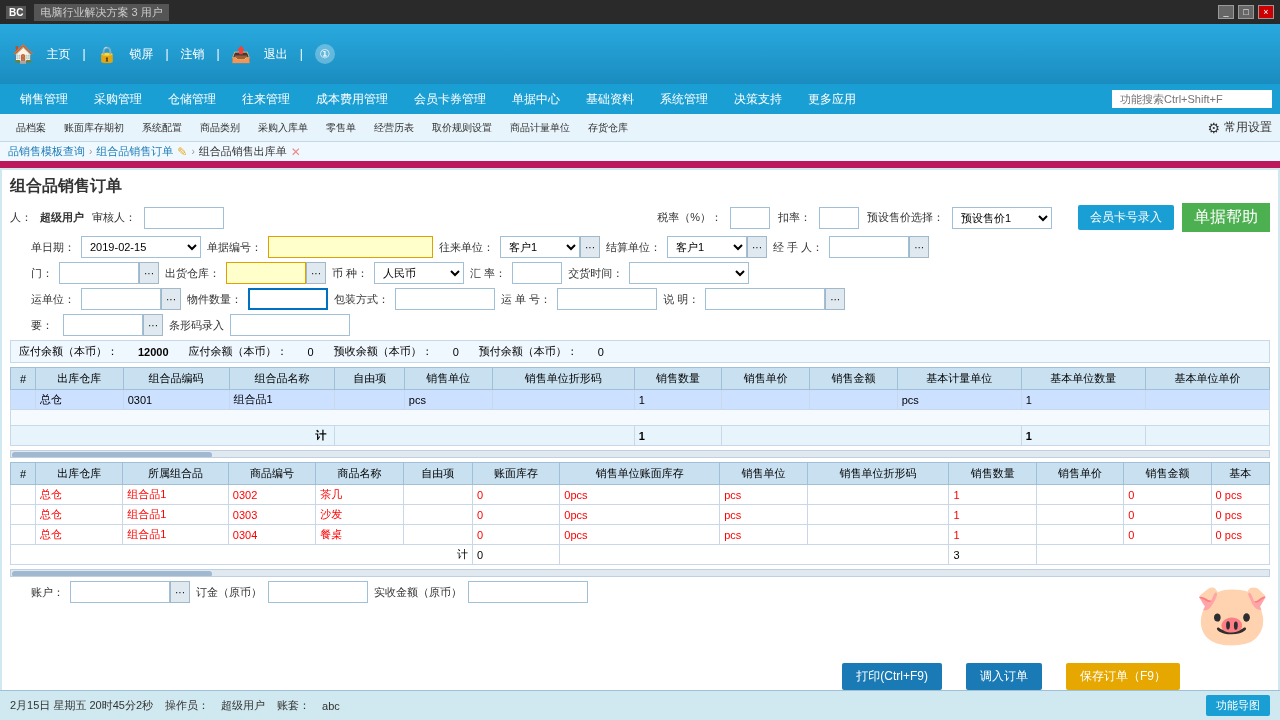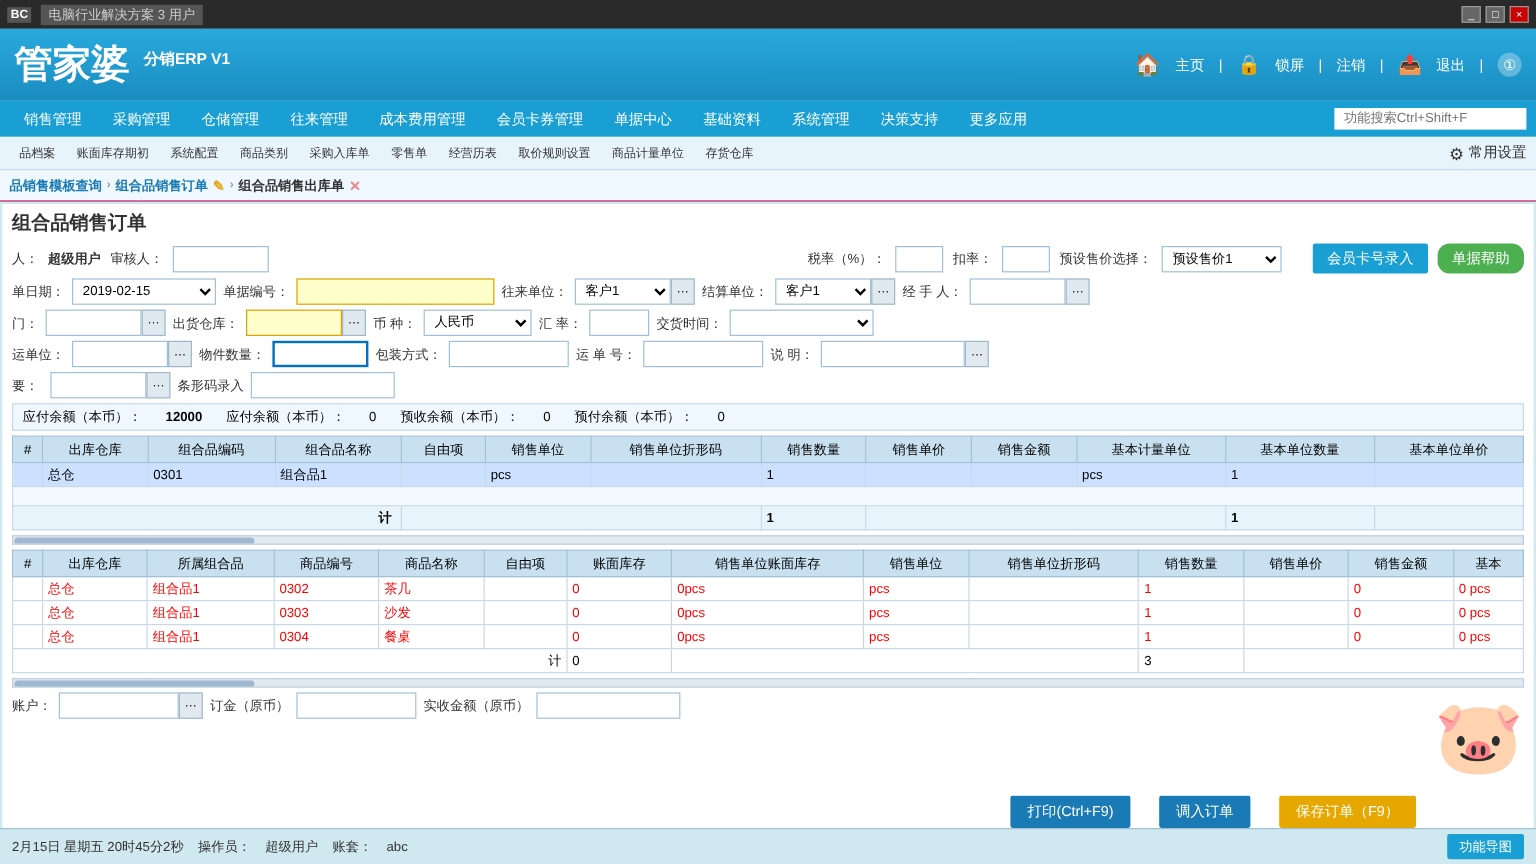--- a/index.html
+++ b/index.html
@@ -22,41 +22,41 @@
     .nav-menu { background: #1a9fd4; height: 30px; display: flex; align-items: center; padding: 0 8px; gap: 2px; }
     .nav-item { color: white; padding: 4px 12px; cursor: pointer; font-size: 12px; border-radius: 2px; white-space: nowrap; }
     .nav-search { margin-left: auto; background: white; border: none; padding: 3px 8px; font-size: 11px; width: 160px; color: #999; }
     
     
     .toolbar { background: #e8f4fb; height: 28px; display: flex; align-items: center; padding: 0 8px; gap: 2px; border-bottom: 1px solid #c0d8e8; }
     .toolbar-btn { color: #333; padding: 2px 8px; cursor: pointer; font-size: 10px; white-space: nowrap; }
     .toolbar-settings { margin-left: auto; display: flex; align-items: center; gap: 4px; color: #333; cursor: pointer; }
     
     
-    .breadcrumb { background: #f0f8ff; height: 26px; display: flex; align-items: center; padding: 0 8px; gap: 4px; border-bottom: 1px solid #be185d; font-weight: bold; }
+    .breadcrumb { background: #f0f8ff; height: 26px; display: flex; align-items: center; padding: 0 8px; gap: 4px; border-bottom: 7px solid #be185d; }
     .breadcrumb-item { color: #1a7ab5; cursor: pointer; font-size: 11px; }
     .breadcrumb-sep { color: #999; font-size: 10px; }
     .breadcrumb-current { color: #333; font-size: 11px; }
     .breadcrumb-icon { color: #e6a817; }
     
     
     .main-content { background: white; margin: 2px; padding: 6px 8px; height: calc(720px - 22px - 60px - 30px - 28px - 26px - 30px - 4px); overflow: auto; }
     
     .page-title { font-size: 16px; font-weight: bold; color: #333; margin-bottom: 6px; }
     
     
-    .form-row { display: flex; align-items: center; gap: 6px; margin-bottom: 4px; flex-wrap: wrap; }
+    .form-row { display: flex; align-items: center; gap: 6px; margin-bottom: 4px; flex-wrap: wrap; margin-left: 21px; }
     .form-label { color: #333; white-space: nowrap; font-size: 11px; }
     .form-input { border: 1px solid #a0c0d8; padding: 2px 4px; font-size: 11px; background: white; height: 22px; }
     .form-input-yellow { background: #ffffcc; border: 1px solid #e0a000; }
     .form-input-blue { border: 2px solid #0070c0; }
     .form-select { border: 1px solid #a0c0d8; padding: 2px 4px; font-size: 11px; background: white; height: 22px; }
     .btn-dots { background: #e0e8f0; border: 1px solid #a0b8c8; padding: 1px 4px; font-size: 10px; cursor: pointer; height: 22px; }
     .btn-primary { background: #1a9fd4; color: white; border: none; padding: 4px 12px; cursor: pointer; font-size: 12px; border-radius: 2px; margin-left: 18px; }
-    .btn-green { background: #4caf50; color: white; border: none; padding: 4px 12px; cursor: pointer; font-size: 12px; border-radius: 10px; }
+    .btn-green { background: #4caf50; color: white; border: none; padding: 4px 12px; cursor: pointer; font-size: 16px; border-radius: 0; }
     
     
     .summary-bar { display: flex; align-items: center; gap: 20px; background: #f0f8ff; padding: 3px 8px; border: 1px solid #c8d8e8; margin-bottom: 4px; font-size: 11px; }
     
     
     .data-table { width: 100%; border-collapse: collapse; font-size: 11px; margin-bottom: 4px; }
     .data-table th { background: #c8e0f0; border: 1px solid #a0c0d8; padding: 3px 4px; text-align: center; white-space: nowrap; font-weight: normal; }
     .data-table td { border: 1px solid #c8d8e8; padding: 2px 4px; white-space: nowrap; }
     .data-table tr:nth-child(even) td { background: #f5faff; }
     .data-table tr.selected td { background: #cce0ff; }
@@ -88,26 +88,20 @@
     <span style="background:#555;padding:1px 6px;cursor:pointer;">电脑行业解决方案 3 用户</span>
   </div>
   <div class="title-bar-right">
     <div class="title-btn">_</div>
     <div class="title-btn">□</div>
     <div class="title-btn" style="background:#c00;">×</div>
   </div>
 </div>
 
 <div class="header">
-  <div style="display:flex;align-items:center;gap:8px;">
-    <div class="logo">
-      <span style="font-size:32px;font-weight:900;">管家婆</span>
-      <span style="font-size:13px;vertical-align:top;margin-top:8px;display:inline-block;margin-left:4px;">分销ERP V1</span>
-    </div>
-  </div>
   <div class="header-right">
     <span style="font-size:18px;">🏠</span>
     <span class="header-link">主页</span>
     <span>|</span>
     <span style="font-size:16px;">🔒</span>
     <span class="header-link">锁屏</span>
     <span>|</span>
     <span class="header-link">注销</span>
     <span>|</span>
     <span style="font-size:16px;">📤</span>

